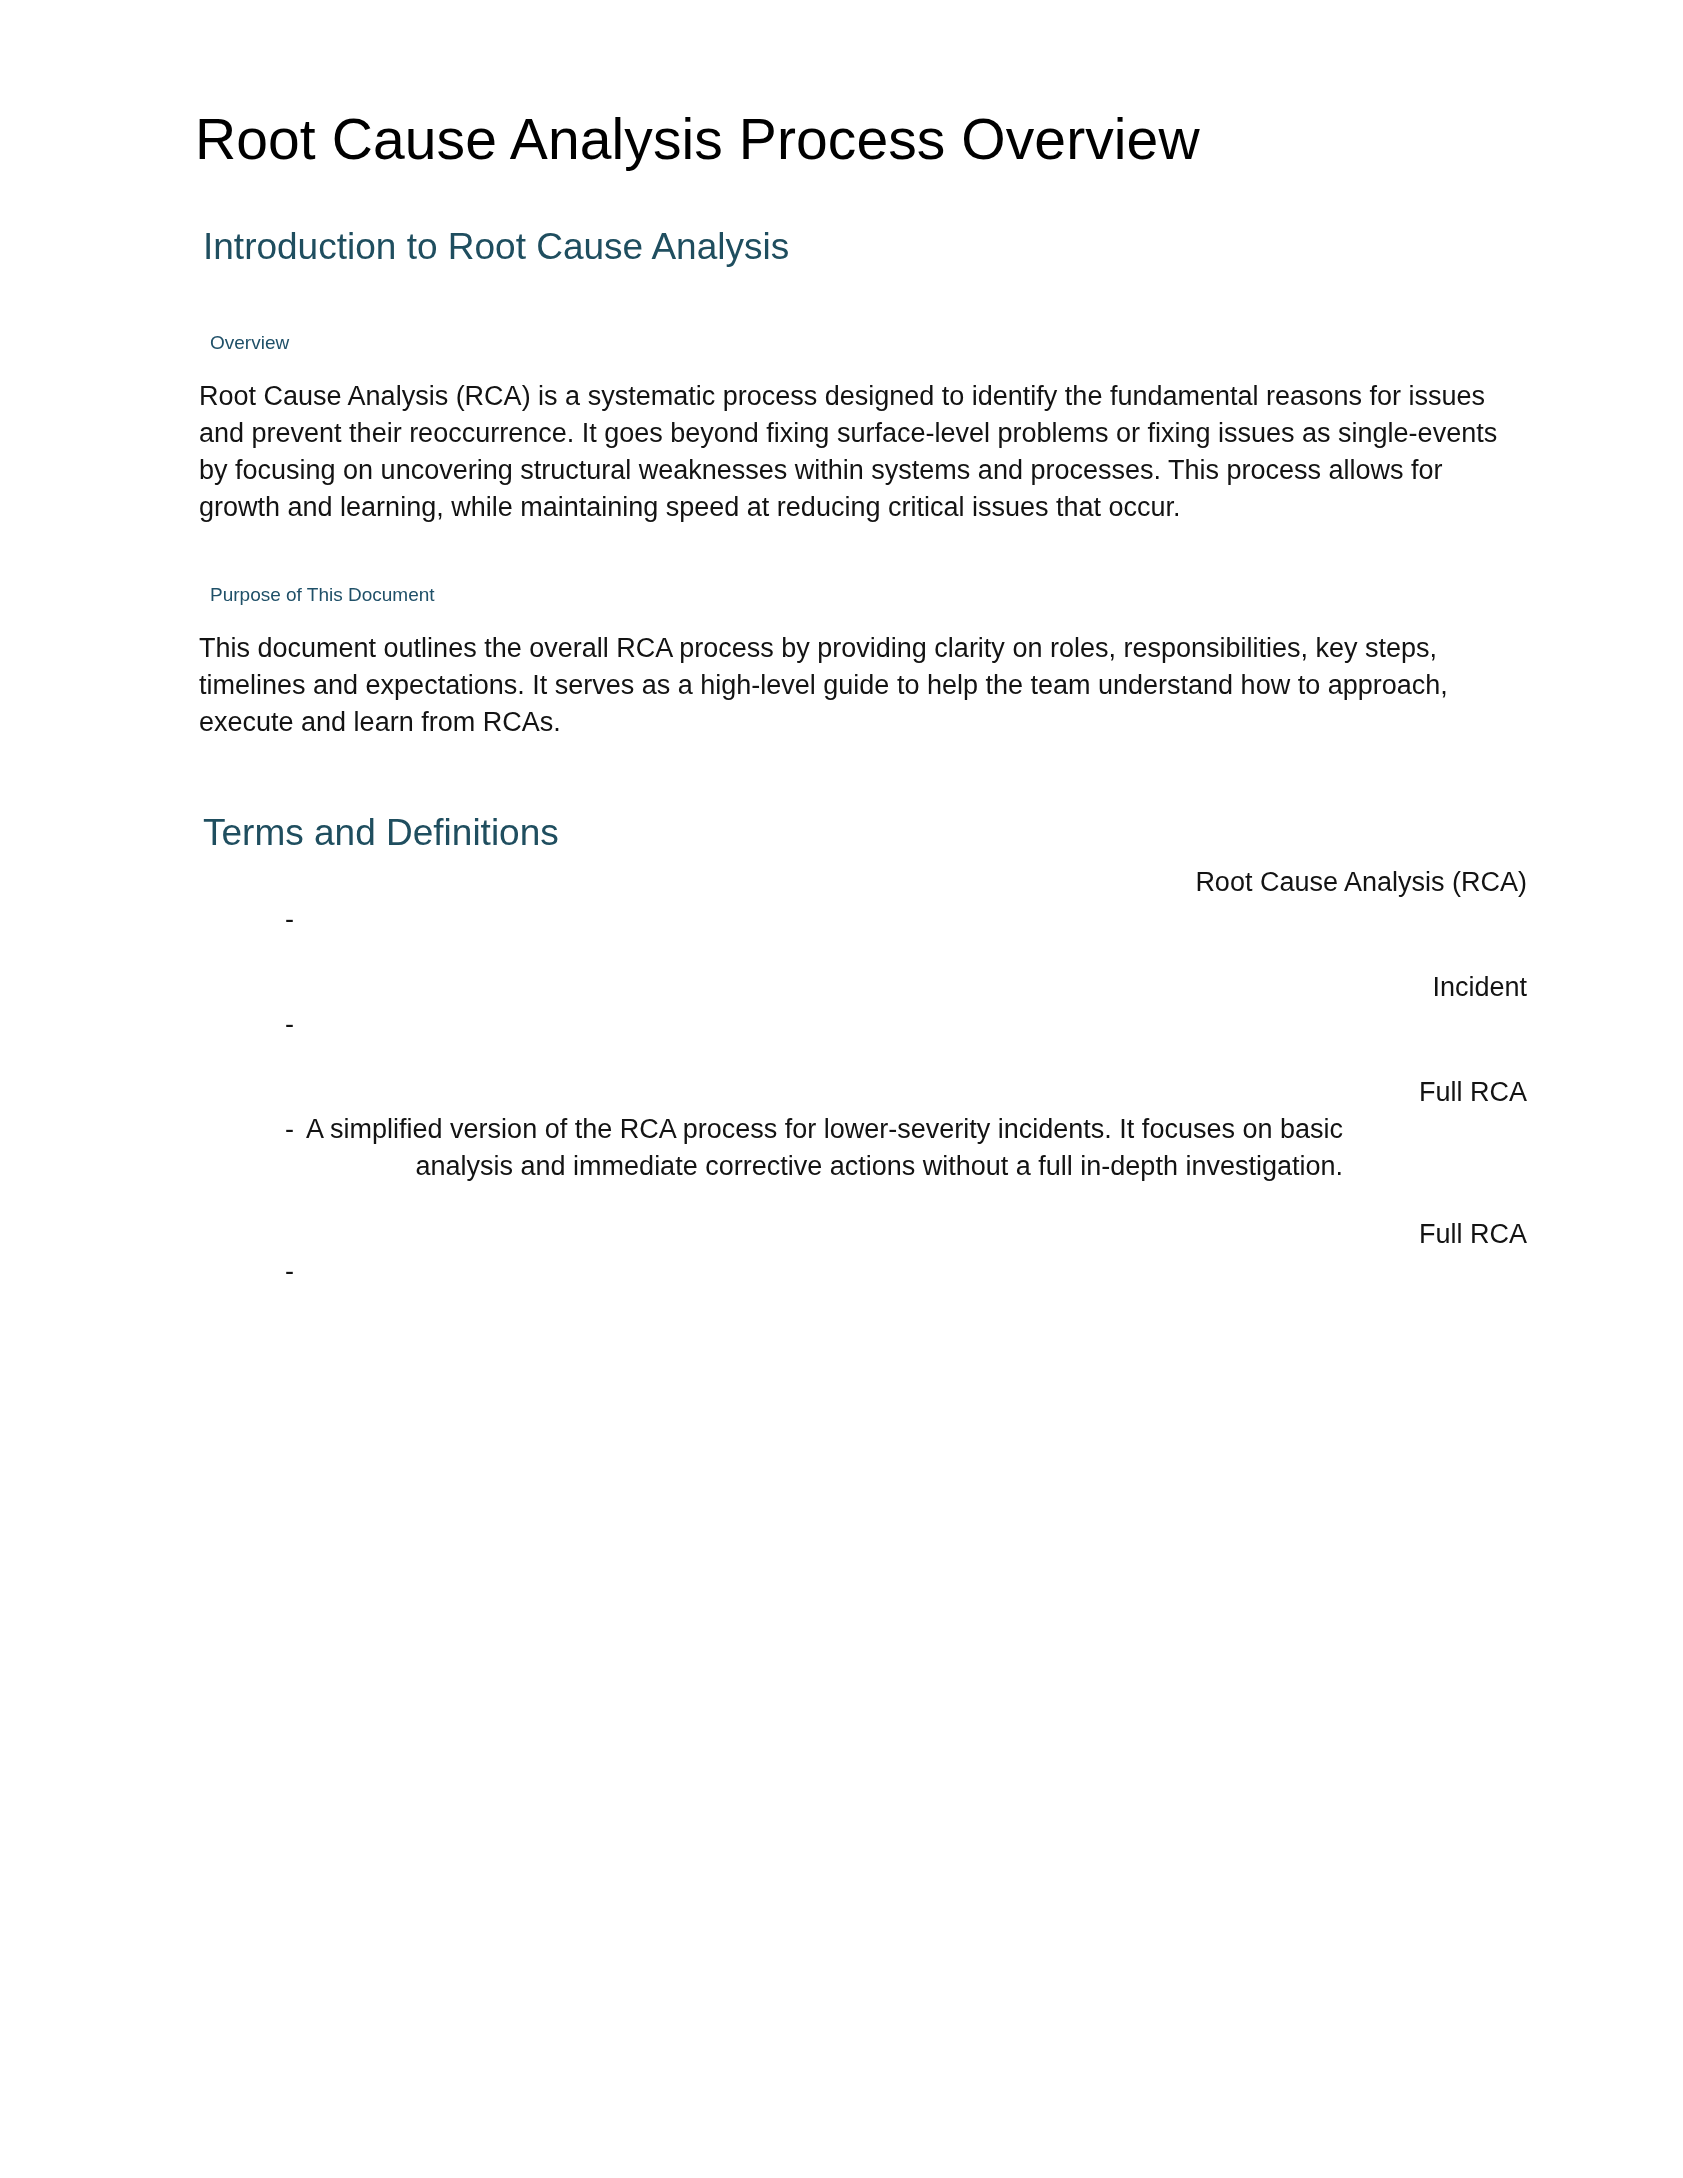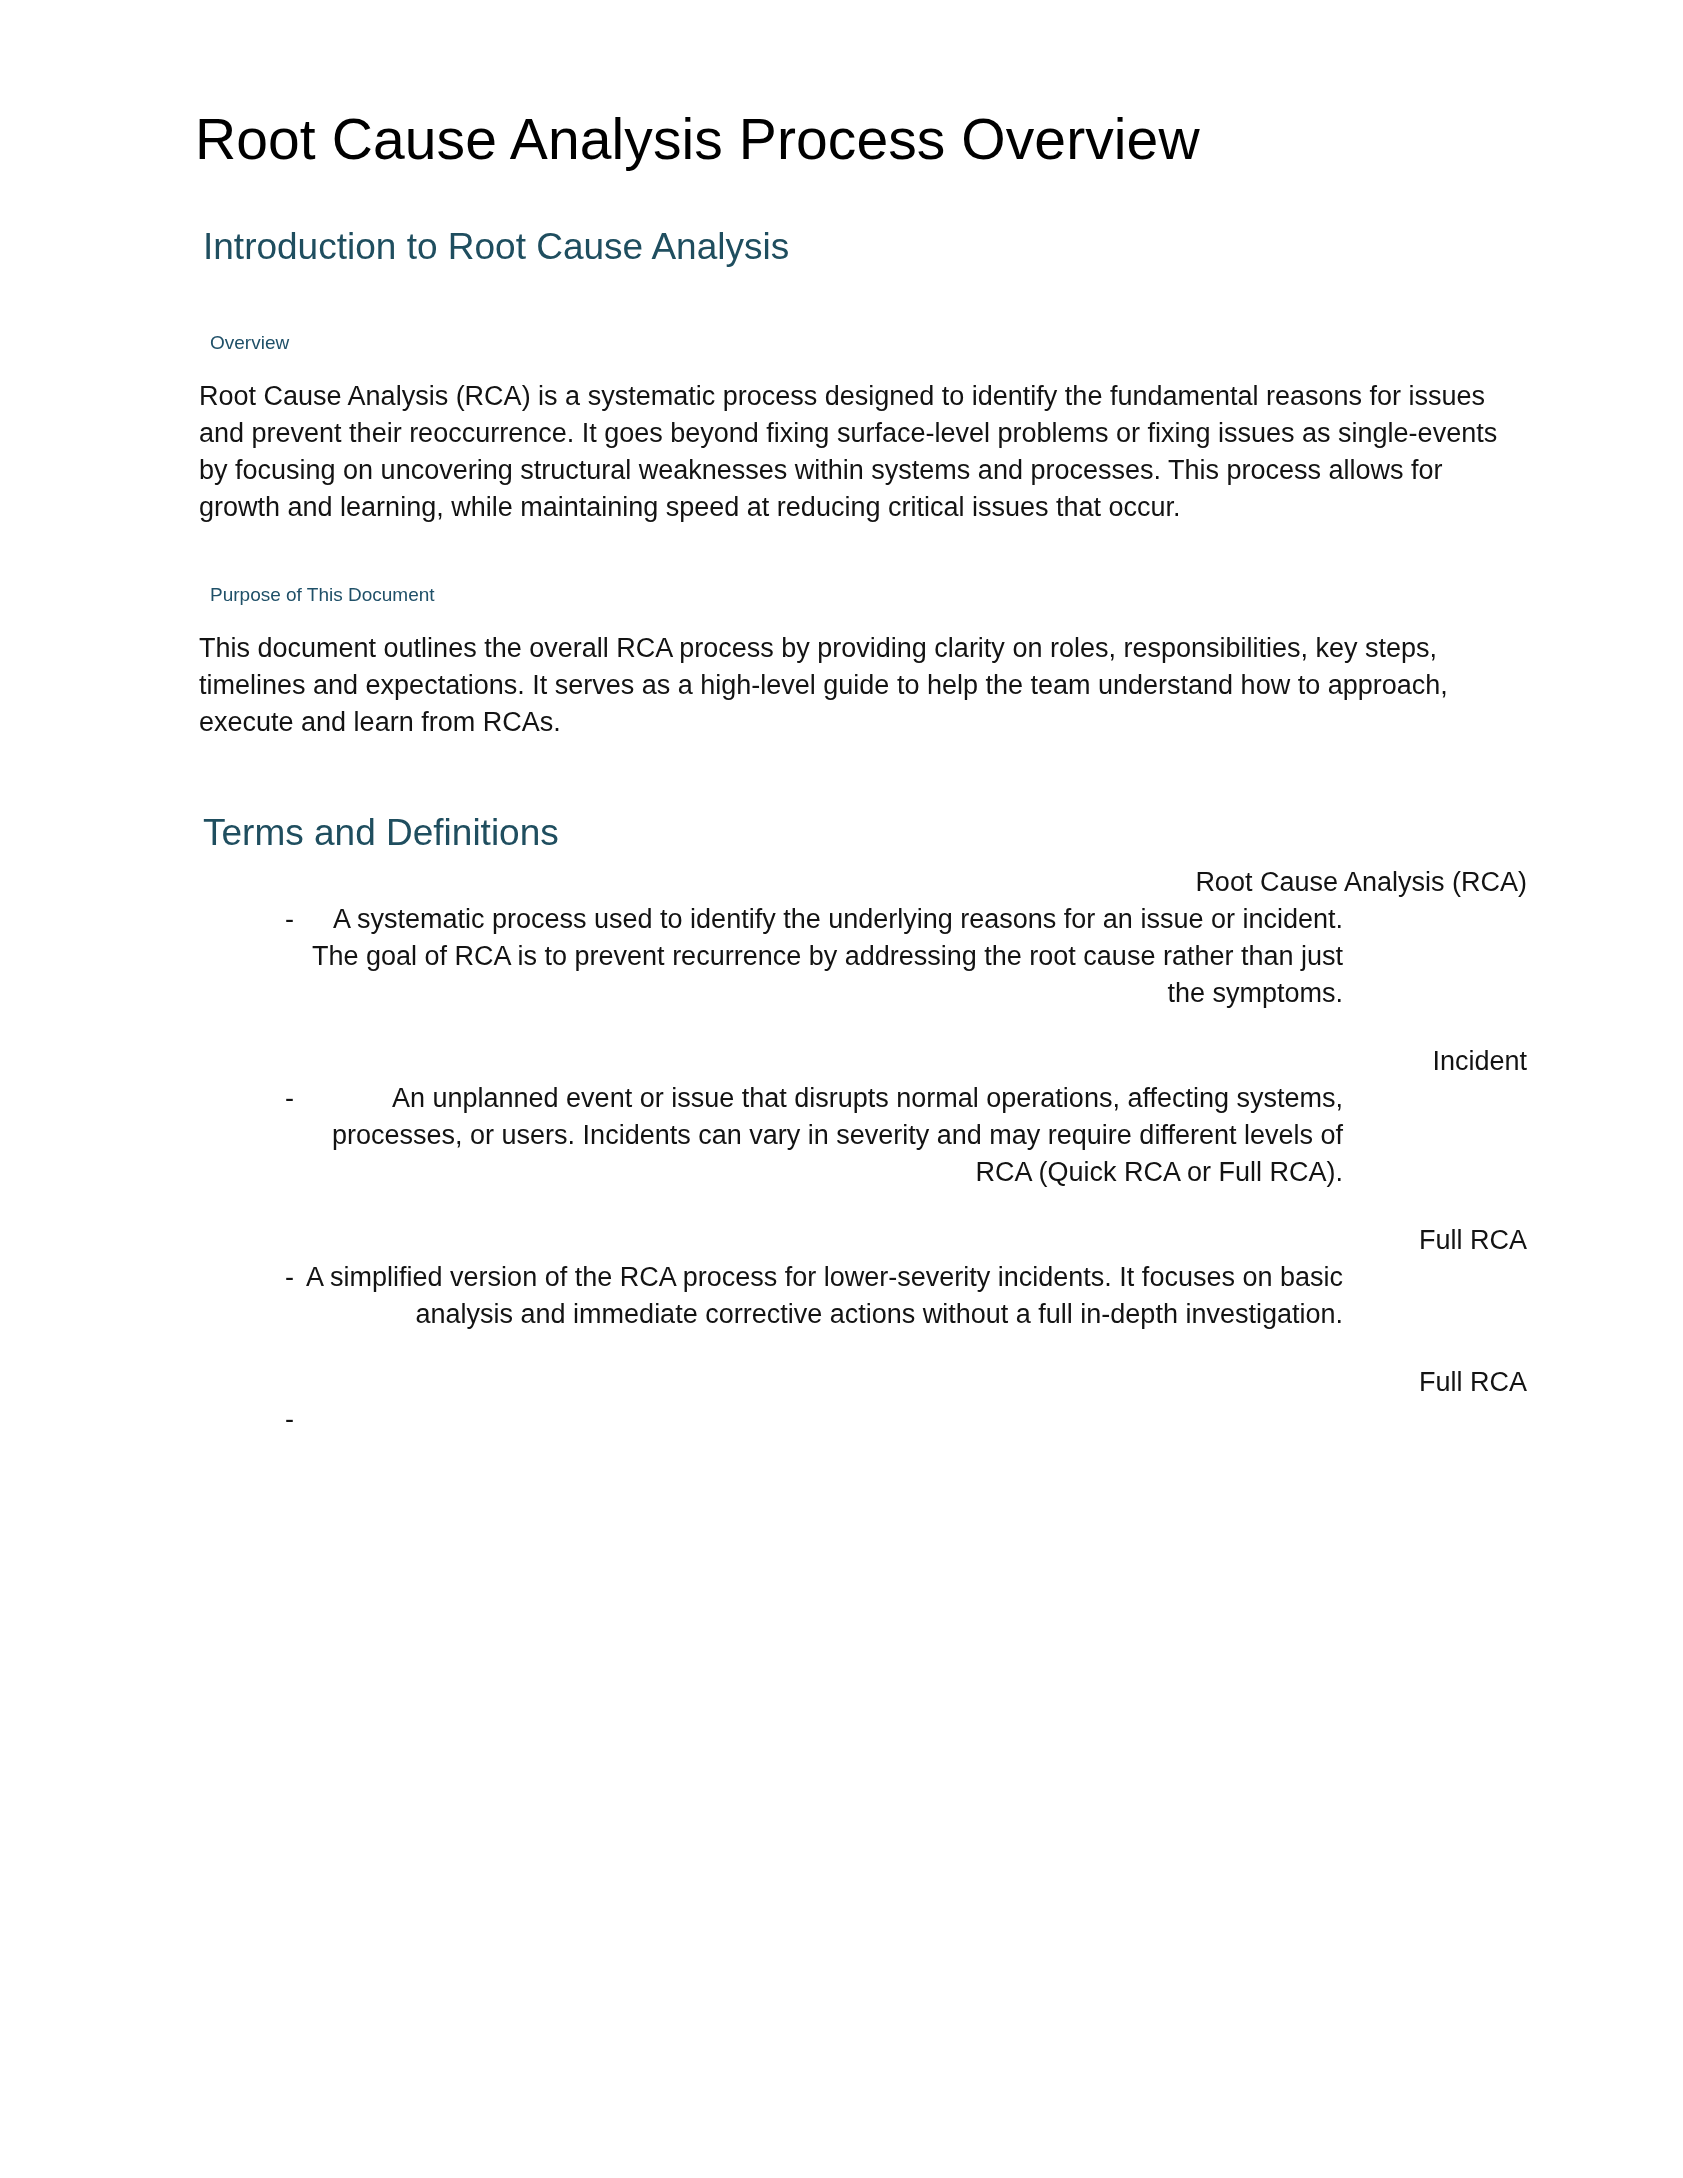--- a/index.html
+++ b/index.html
@@ -112,31 +112,29 @@
     <p class="body-text">This document outlines the overall RCA process by providing clarity on roles, responsibilities, key steps, timelines and expectations. It serves as a high-level guide to help the team understand how to approach, execute and learn from RCAs.</p>
 
     <div class="gap-xl"></div>
 
     <h2 class="h1">Terms and Definitions</h2>
 
     <div class="term-block">
       <p class="term-name">Root Cause Analysis (RCA)</p>
       <div class="def-row">
         <span class="def-marker">-</span>
-        <span class="def-text">A systematic process used to identify the underlying reasons for an issue or incident. The goal of RCA is to prevent recurrence by addressing the root cause rather than just the symptoms.</span>
       </div>
     </div>
 
     <div class="term-gap"></div>
 
     <div class="term-block">
       <p class="term-name">Incident</p>
       <div class="def-row">
         <span class="def-marker">-</span>
-        <span class="def-text">An unplanned event or issue that disrupts normal operations, affecting systems, processes, or users. Incidents can vary in severity and may require different levels of RCA (Quick RCA or Full RCA).</span>
       </div>
     </div>
 
     <div class="term-gap"></div>
 
     <div class="term-block">
       <p class="term-name">Full RCA</p>
       <div class="def-row">
         <span class="def-marker">-</span>
         <span class="def-text">A simplified version of the RCA process for lower-severity incidents. It focuses on basic analysis and immediate corrective actions without a full in-depth investigation.</span>

